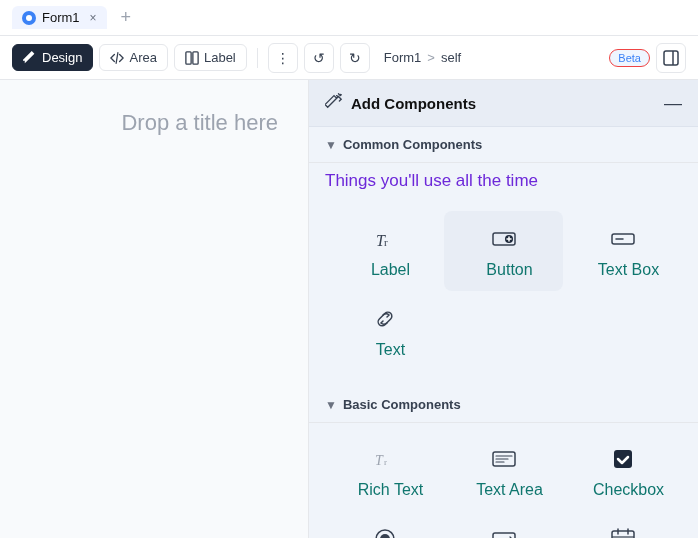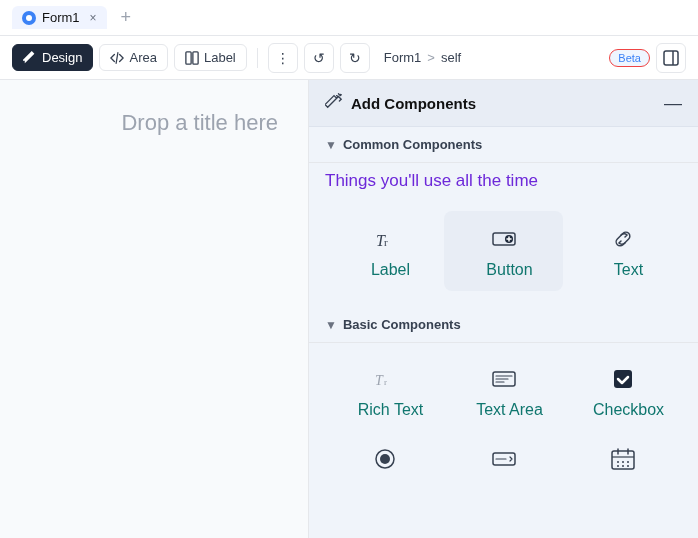--- a/index.html
+++ b/index.html
@@ -160,20 +160,29 @@
             <svg width="28" height="28" viewBox="0 0 28 28" fill="none">
               <rect x="3" y="8" width="22" height="12" rx="2" stroke="#374151" stroke-width="1.5"></rect>
               <circle cx="19" cy="14" r="4" fill="#1e293b"></circle>
               <line x1="17" y1="14" x2="21" y2="14" stroke="white" stroke-width="1.5" stroke-linecap="round"></line>
               <line x1="19" y1="12" x2="19" y2="16" stroke="white" stroke-width="1.5" stroke-linecap="round"></line>
             </svg>
           </div>
           <span class="component-label">Button</span>
         </div>
 
+        <div class="component-item">
+          <div class="component-icon">
+            <svg width="28" height="28" viewBox="0 0 28 28" fill="none">
+              <rect x="3" y="9" width="22" height="10" rx="2" stroke="#374151" stroke-width="1.5"></rect>
+              <line x1="7" y1="14" x2="14" y2="14" stroke="#374151" stroke-width="1.5" stroke-linecap="round"></line>
+            </svg>
+          </div>
+          <span class="component-label">Text Box</span>
+        </div>
 
         <div class="component-item">
           <div class="component-icon">
             <svg width="28" height="28" viewBox="0 0 28 28" fill="none">
               <path d="M12 16l-2 2a4 4 0 005.66 0l4-4A4 4 0 0014 8.34L12 10" stroke="#374151" stroke-width="1.5" stroke-linecap="round"></path>
               <path d="M16 12l2-2a4 4 0 00-5.66 0l-4 4A4 4 0 0014 19.66L16 18" stroke="#374151" stroke-width="1.5" stroke-linecap="round"></path>
             </svg>
           </div>
           <span class="component-label">Text</span>
         </div>

